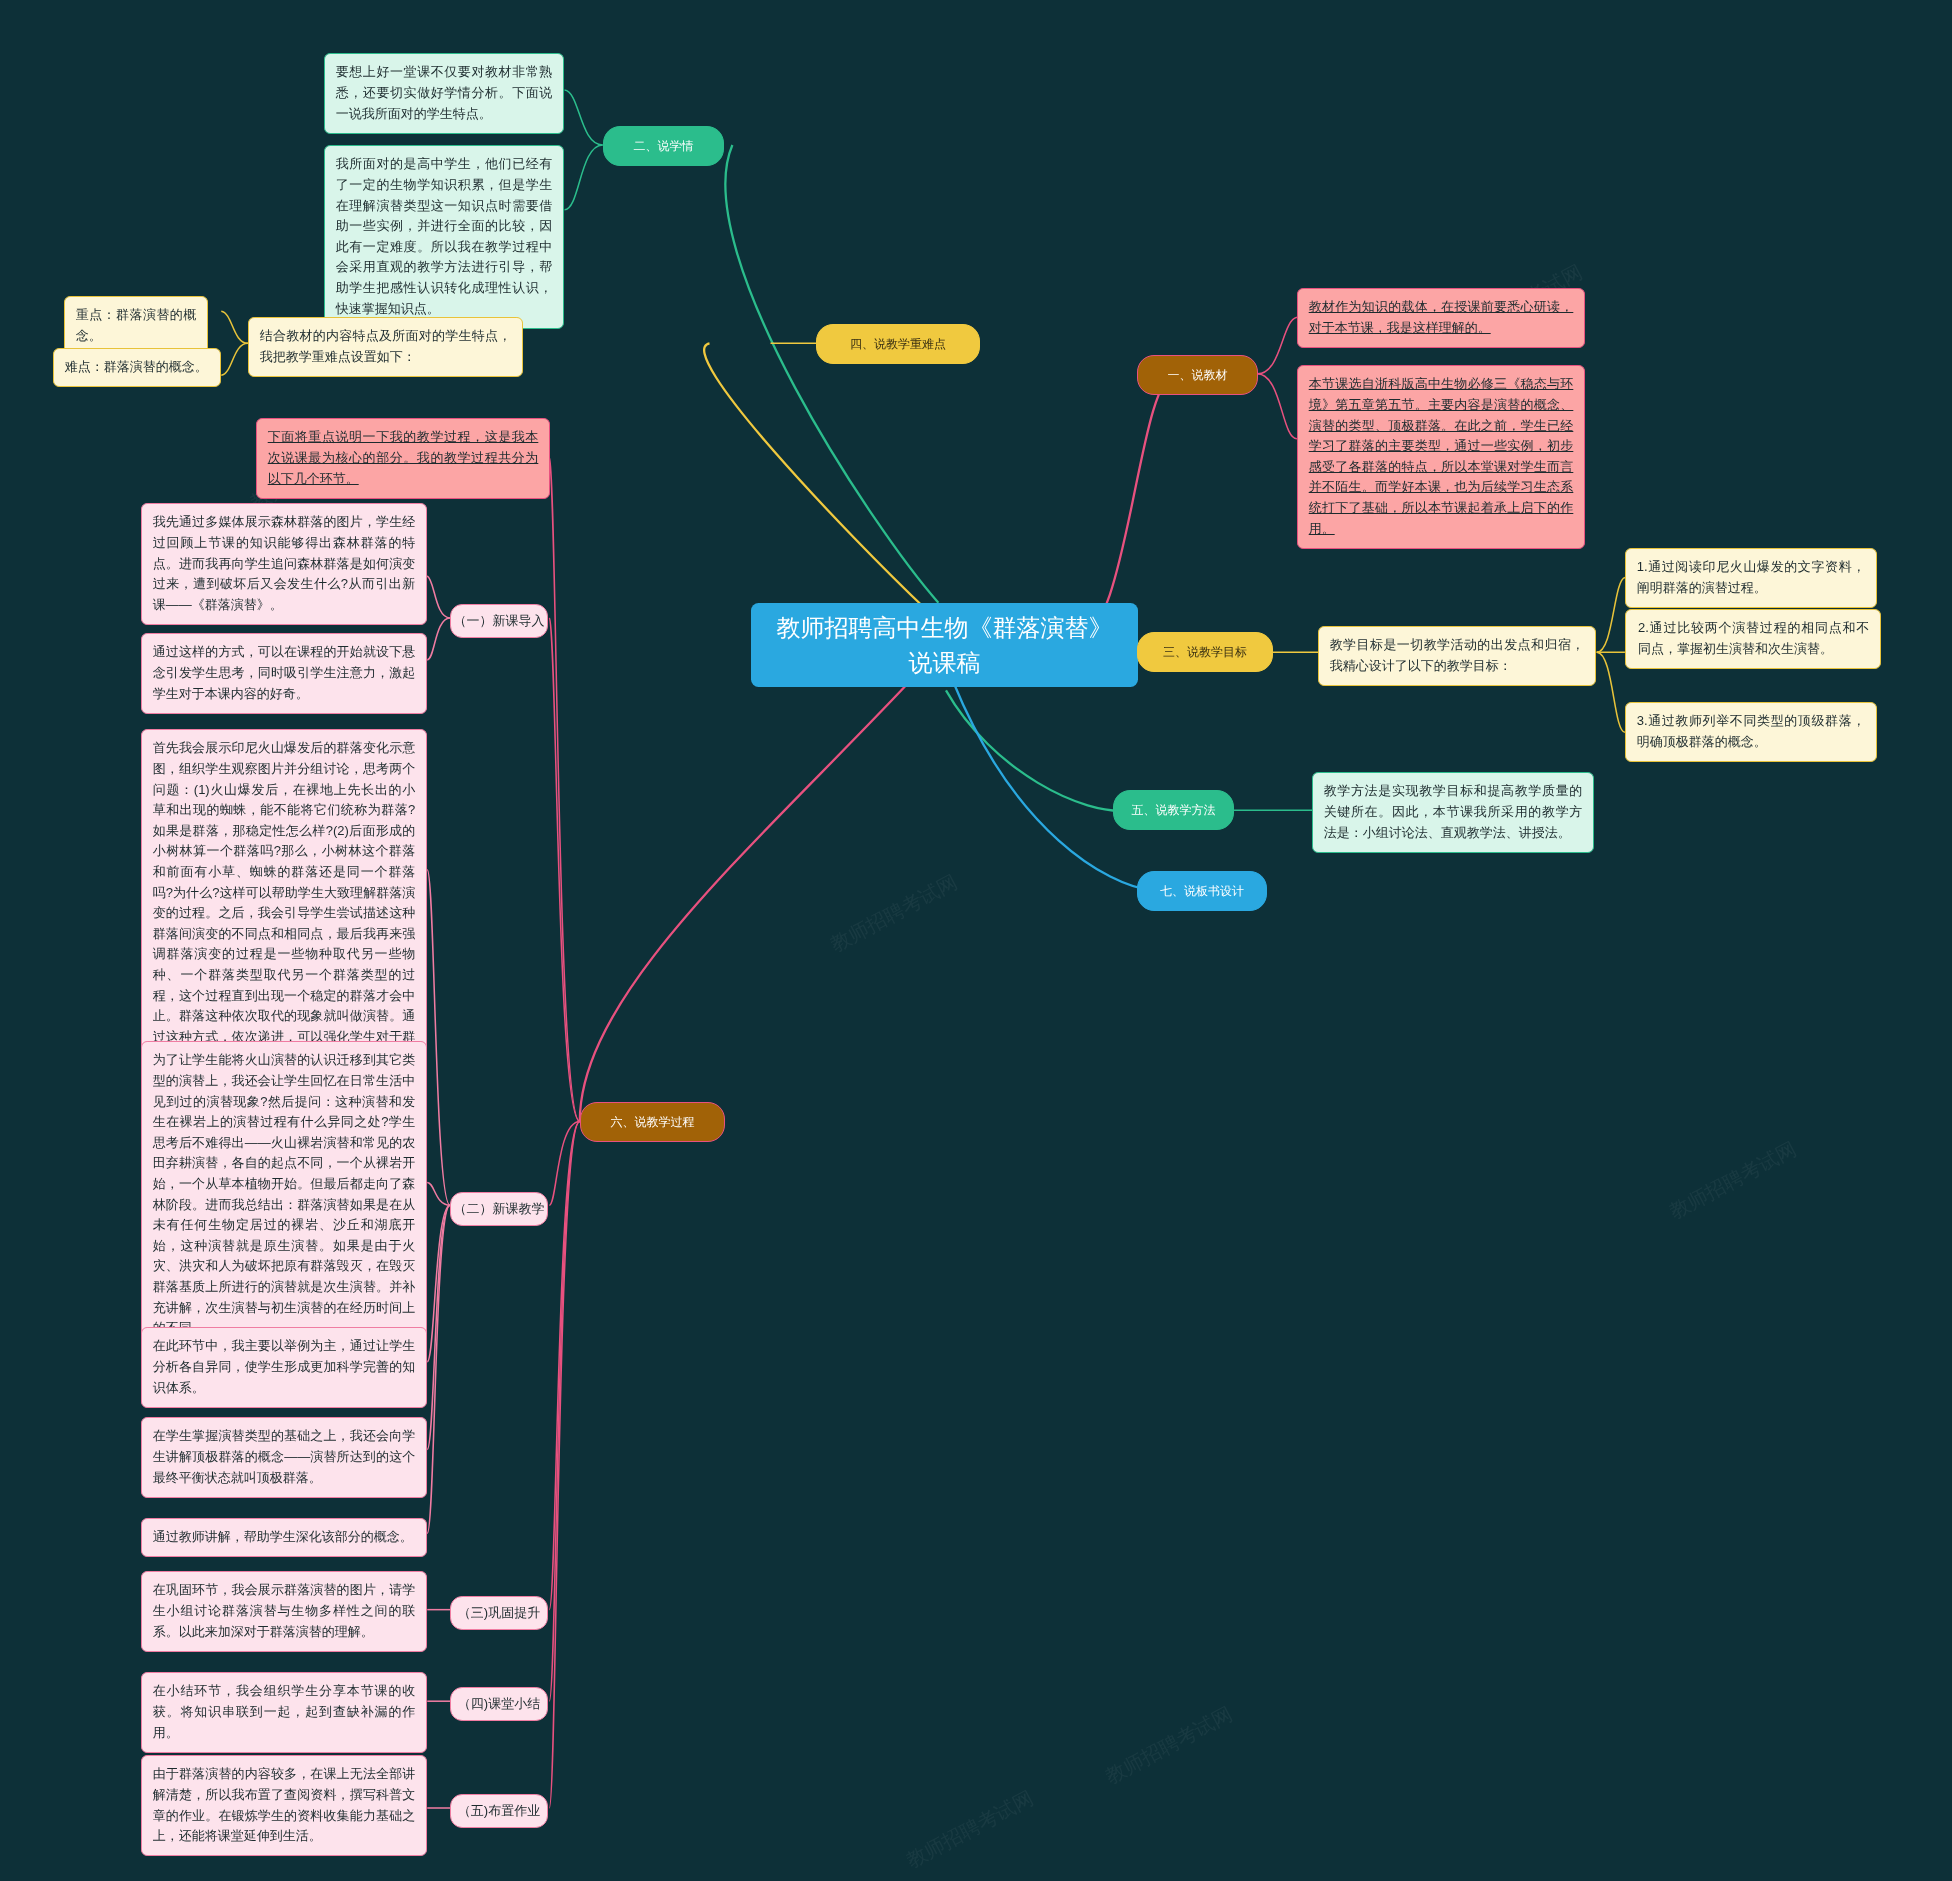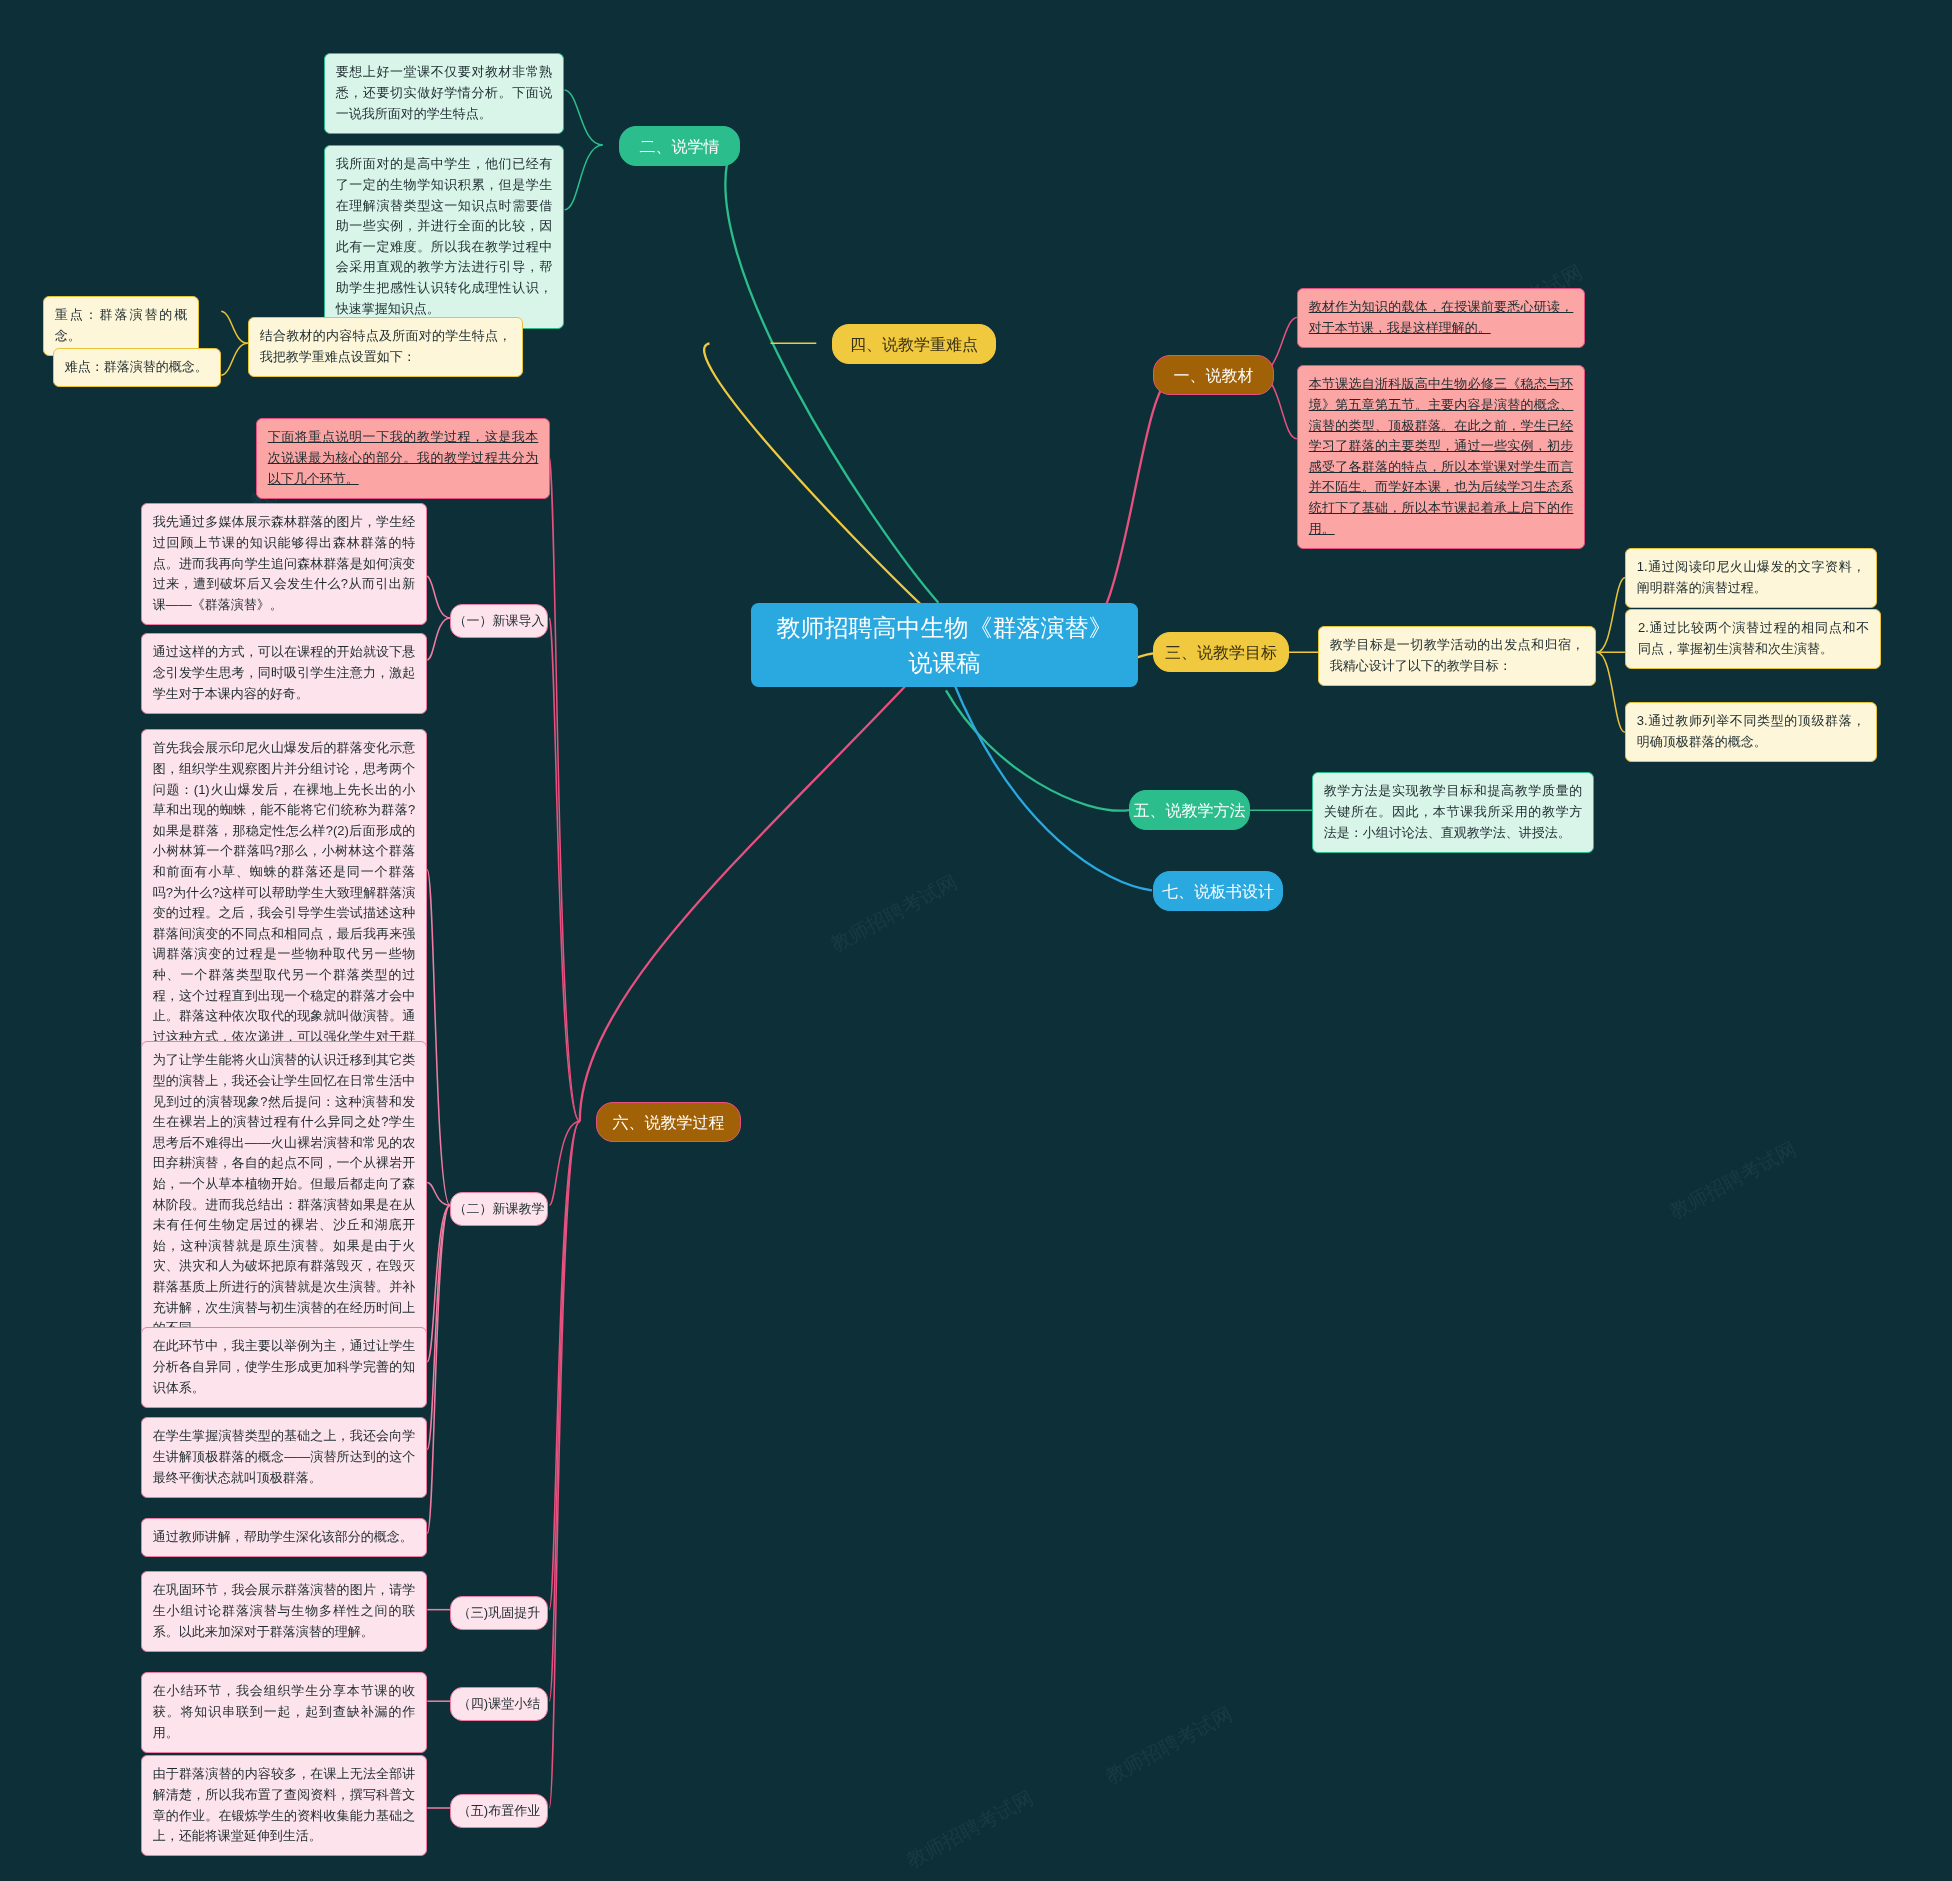--- a/index.html
+++ b/index.html
@@ -7,23 +7,23 @@
   #canvas{position:absolute;left:0;top:0;width:1953px;height:1882px;}
   svg#links{position:absolute;left:0;top:0;width:1953px;height:1882px;pointer-events:none;}
   .node{position:absolute;box-sizing:border-box;}
   .root{
     background:#2aa8e0;color:#ffffff;border-radius:7.6px;
     font-size:24px;line-height:35px;text-align:center;
     display:flex;align-items:center;justify-content:center;
     padding:10.7px 17px;
   }
   .branch{
-    border-radius:17px;border:1.5px solid;font-size:16px;line-height:23px;
+    border-radius:17px;border:1.5px solid;font-size:12px;line-height:23px;
     padding:7.6px 15.3px;text-align:left;white-space:nowrap;
-    display:flex;align-items:center;justify-content:center;margin-left:16px;
+    display:flex;align-items:center;justify-content:center;
   }
   .leaf{
     border-radius:6.1px;border:0.8px solid;font-size:13px;line-height:20.6px;
     padding:8.4px 10.7px;text-align:justify;
   }
   .sub{
     border-radius:12.2px;border:0.8px solid;font-size:13px;line-height:20px;
     padding:6.1px 10.7px;text-align:center;white-space:nowrap;
     display:flex;align-items:center;justify-content:center;
   }
@@ -123,21 +123,21 @@
   </div>
   <div class="node leaf t-yellow" style="left:1318px;top:626px;width:278px;">教学目标是一切教学活动的出发点和归宿，我精心设计了以下的教学目标：</div>
   <div class="node leaf t-yellow" style="left:1625px;top:548px;width:252px;">1.通过阅读印尼火山爆发的文字资料，阐明群落的演替过程。</div>
   <div class="node leaf t-yellow" style="left:1625px;top:609px;width:256px;padding-left:12px;">2.通过比较两个演替过程的相同点和不同点，掌握初生演替和次生演替。</div>
   <div class="node leaf t-yellow" style="left:1625px;top:702px;width:252px;">3.通过教师列举不同类型的顶级群落，明确顶极群落的概念。</div>
 
   <div class="node branch t-yellowb" style="left:816px;top:324px;width:164px;">
     <span>四、说教学重难点</span>
   </div>
   <div class="node leaf t-yellow" style="left:248px;top:317px;width:275px;">结合教材的内容特点及所面对的学生特点，我把教学重难点设置如下：</div>
-  <div class="node leaf t-yellow" style="left:43px;top:296px;width:156px;">重点：群落演替的概念。</div>
+  <div class="node leaf t-yellow" style="left:64px;top:296px;width:144px;">重点：群落演替的概念。</div>
   <div class="node leaf t-yellow" style="left:53px;top:348px;width:168px;">难点：群落演替的概念。</div>
 
   <div class="node branch t-greenb" style="left:1113px;top:790px;width:121px;">
     <span>五、说教学方法</span>
   </div>
   <div class="node leaf t-green" style="left:1312px;top:772px;width:282px;">教学方法是实现教学目标和提高教学质量的关键所在。因此，本节课我所采用的教学方法是：小组讨论法、直观教学法、讲授法。</div>
 
   <div class="node branch t-blueb" style="left:1137px;top:871px;width:130px;">
     <span>七、说板书设计</span>
   </div>

